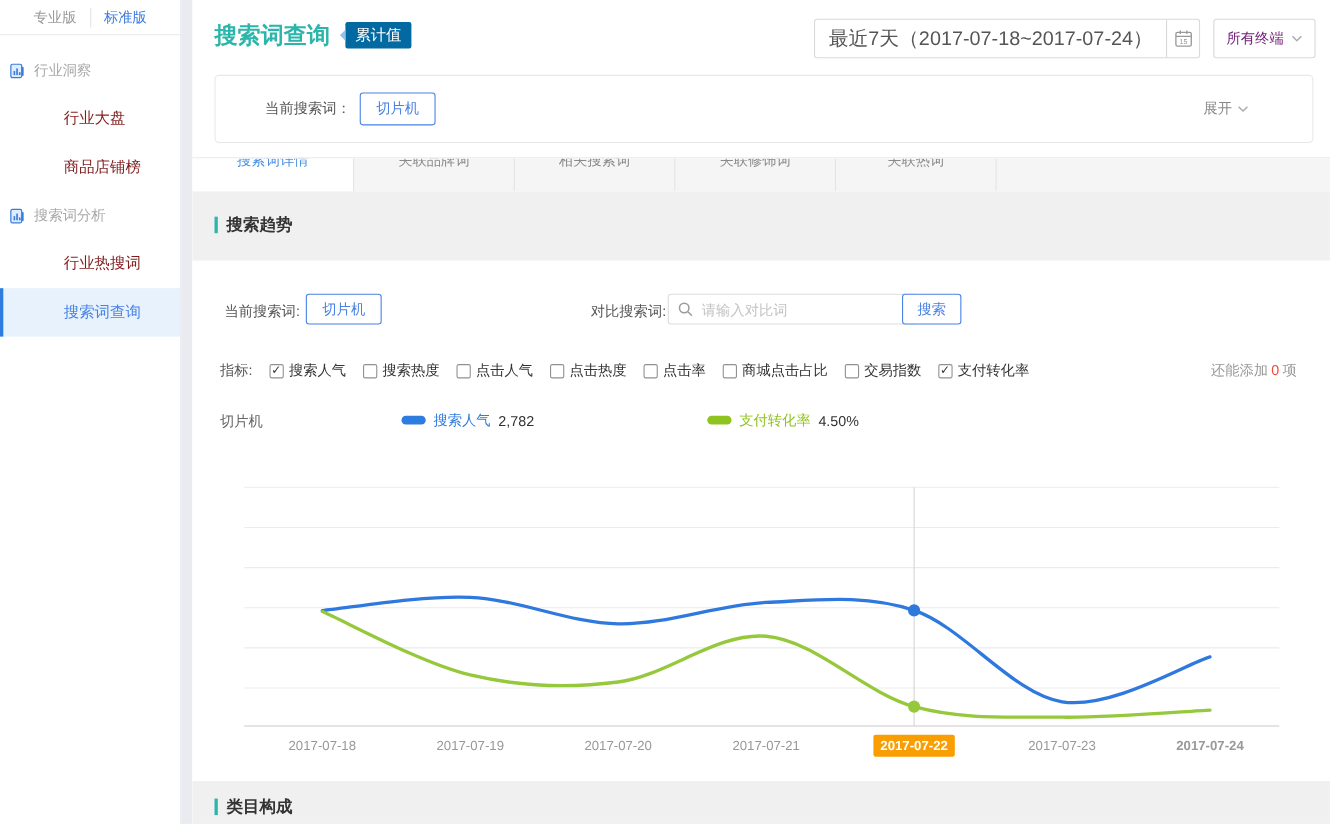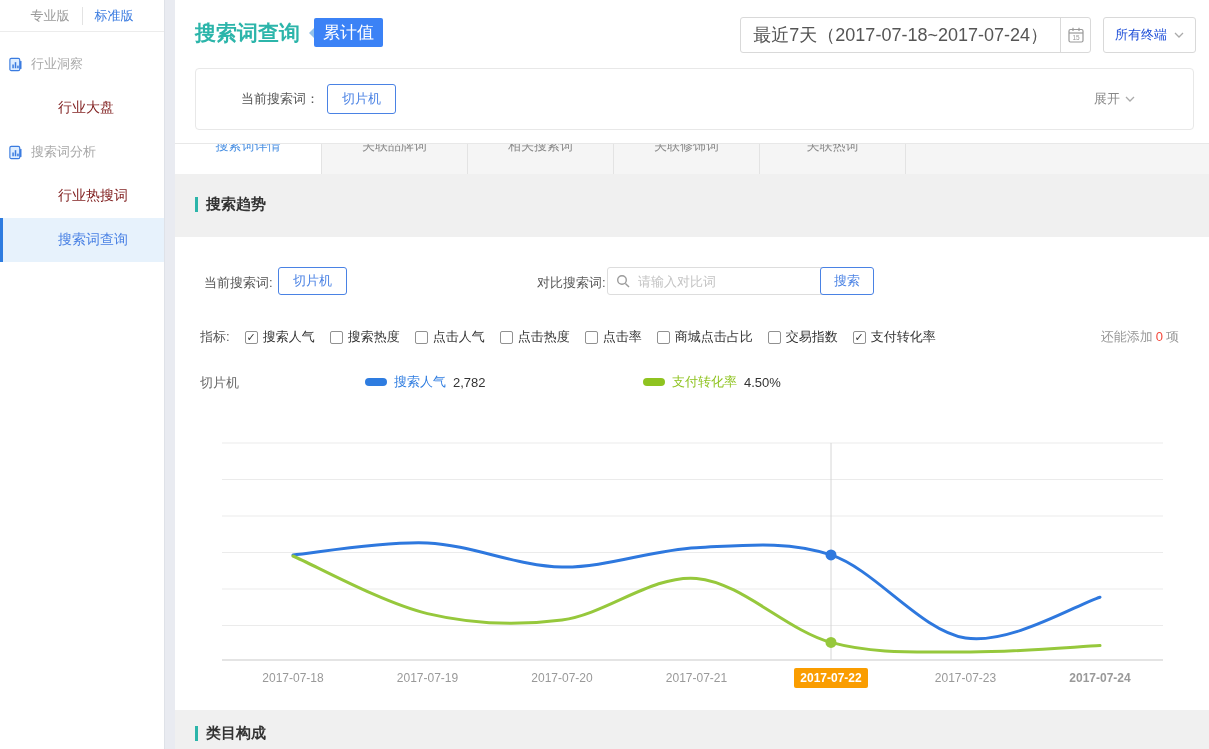--- a/index.html
+++ b/index.html
@@ -19,31 +19,31 @@
   .nav{padding-top:10px}
   .nav-row{height:44px;display:flex;align-items:center;box-sizing:border-box}
   .nav-group{padding-left:8px;color:#a8a8a8;font-size:13px;gap:8px}
   .nav-item{padding-left:58px;color:#7f1d1d;font-size:14px;cursor:pointer}
   .nav-item.active{background:#e7f2fc;border-left:3px solid #2e7ce0;padding-left:55px;color:#4a82e4}
   .gutter{position:absolute;left:165px;top:0;width:10px;height:749px;background:#e9ebf1}
   
   .main{position:absolute;left:175px;top:0;width:1034px;height:749px;background:#fff}
   .hdr-title-row{position:absolute;left:20px;top:18px;display:flex;align-items:center;z-index:2}
   .page-title{margin:0;font-size:21px;font-weight:bold;color:#2cb5aa}
-  .badge{position:relative;margin-left:14px;background:#3b82f6;color:#fff;font-size:17px;
+  .badge{position:relative;margin-left:14px;background:#0369a1;color:#fff;font-size:14px;
     padding:3px 9px;border-radius:2px}
   .badge::before{content:"";position:absolute;left:-5px;top:50%;margin-top:-5px;
     border-top:5px solid transparent;border-bottom:5px solid transparent;border-right:5px solid #92c1ea}
   .hdr-controls{position:absolute;right:13px;top:17px;display:flex;height:36px;z-index:2}
   .date-box{display:flex;align-items:stretch;border:1px solid #d9d9d9;border-radius:3px;background:#fff}
   .date-text{padding:0 12px;font-size:18px;color:#555;display:flex;align-items:center;cursor:pointer}
   .cal-btn{width:29px;display:flex;align-items:center;justify-content:center;cursor:pointer;
     border-left:1px solid #d9d9d9}
   .terminal-box{margin-left:12px;border:1px solid #d9d9d9;border-radius:3px;display:flex;
-    align-items:center;padding:0 11px;gap:7px;font-size:13px;color:#1d4ed8;cursor:pointer;background:#fff}
+    align-items:center;padding:0 11px;gap:7px;font-size:13px;color:#701a75;cursor:pointer;background:#fff}
   .term-bar{position:absolute;left:20px;right:15px;top:68px;height:62px;border:1px solid #e8e8e8;
     border-radius:4px;box-sizing:border-box;display:flex;align-items:center}
   .term-label{margin-left:45px;font-size:13px;color:#555}
   .chip{border:1px solid #4a82e4;color:#4a82e4;font-size:13px;padding:5px 14px;border-radius:3px;
     cursor:pointer;background:#fff}
   .term-bar .chip{margin-left:8px}
   .expand{position:absolute;right:58px;display:flex;align-items:center;gap:5px;color:#888;
     font-size:13px;cursor:pointer}
   
   .tabbar{position:absolute;left:0;top:143px;width:1034px;height:31px;border-top:1px solid #e8e8e8;
@@ -116,20 +116,23 @@
           <rect x="4.6" y="8" width="1.6" height="4" fill="#3a7be0"></rect>
           <rect x="7.2" y="5.5" width="1.6" height="6.5" fill="#3a7be0"></rect>
           <rect x="9.8" y="9.2" width="1.6" height="2.8" fill="#3a7be0"></rect>
           <rect x="12.8" y="4" width="1.6" height="9" rx="0.8" fill="#3a7be0"></rect>
         </svg>
         <span>行业洞察</span>
       </div>
       <div class="nav-row nav-item">
         <span>行业大盘</span>
       </div>
+      <div class="nav-row nav-item">
+        <span>商品店铺榜</span>
+      </div>
       <div class="nav-row nav-group">
         <svg width="15" height="15" viewBox="0 0 16 16">
           <rect x="2" y="1.5" width="10.5" height="13" rx="1.5" fill="#dfeeff" stroke="#3a7be0" stroke-width="1.2"></rect>
           <rect x="4.6" y="8" width="1.6" height="4" fill="#3a7be0"></rect>
           <rect x="7.2" y="5.5" width="1.6" height="6.5" fill="#3a7be0"></rect>
           <rect x="9.8" y="9.2" width="1.6" height="2.8" fill="#3a7be0"></rect>
           <rect x="12.8" y="4" width="1.6" height="9" rx="0.8" fill="#3a7be0"></rect>
         </svg>
         <span>搜索词分析</span>
       </div>

